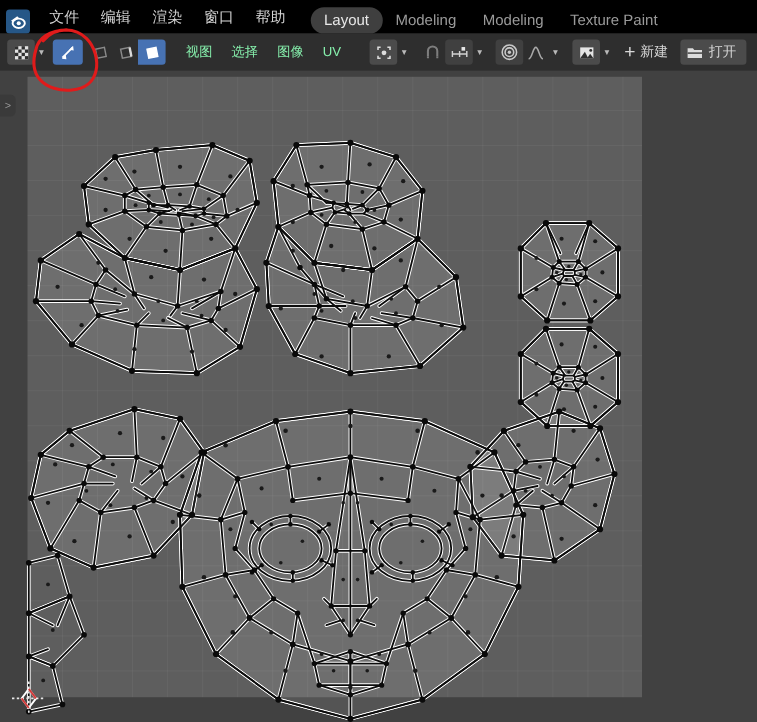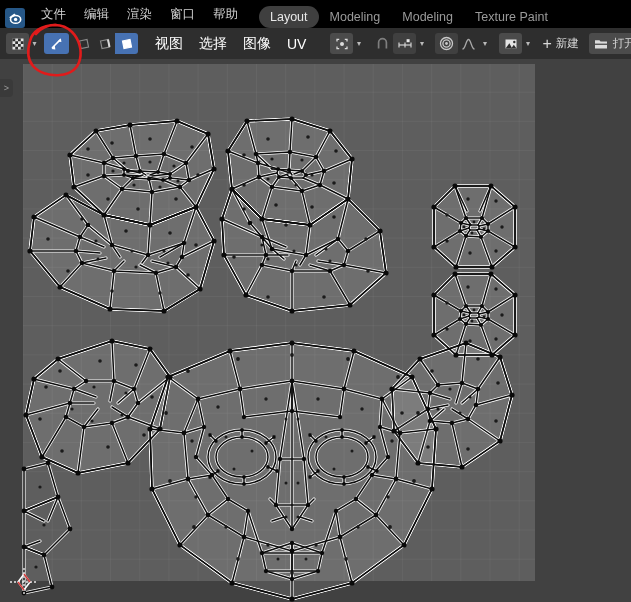--- a/index.html
+++ b/index.html
@@ -49,21 +49,21 @@
   .btn.active{background:#4772b3;}
   .grp{display:flex;align-items:center;flex:0 0 auto;}
   .grp.joined > .btn{border-radius:0;}
   .grp.joined > .btn:first-child{border-radius:3px 0 0 3px;}
   .grp.joined > .btn:last-child{border-radius:0 3px 3px 0;}
   .chev{
     width:11px;color:#b9b9b9;font-size:8px;display:flex;
     align-items:center;justify-content:center;height:21px;
   }
   .hdr-menu{
-    color:#ffffff;font-size:14px;padding:0 8px;height:31px;
+    color:#86efac;font-size:11px;padding:0 8px;height:31px;
     display:flex;align-items:center;white-space:nowrap;cursor:default;
   }
   .txtbtn{padding:0 8px 0 4px;gap:4px;}
   .sep{width:8px;flex:0 0 auto;}
 
   
   .uvarea{
     position:absolute;left:0;top:59px;width:631px;height:543px;
     background:#414141;overflow:hidden;
   }

